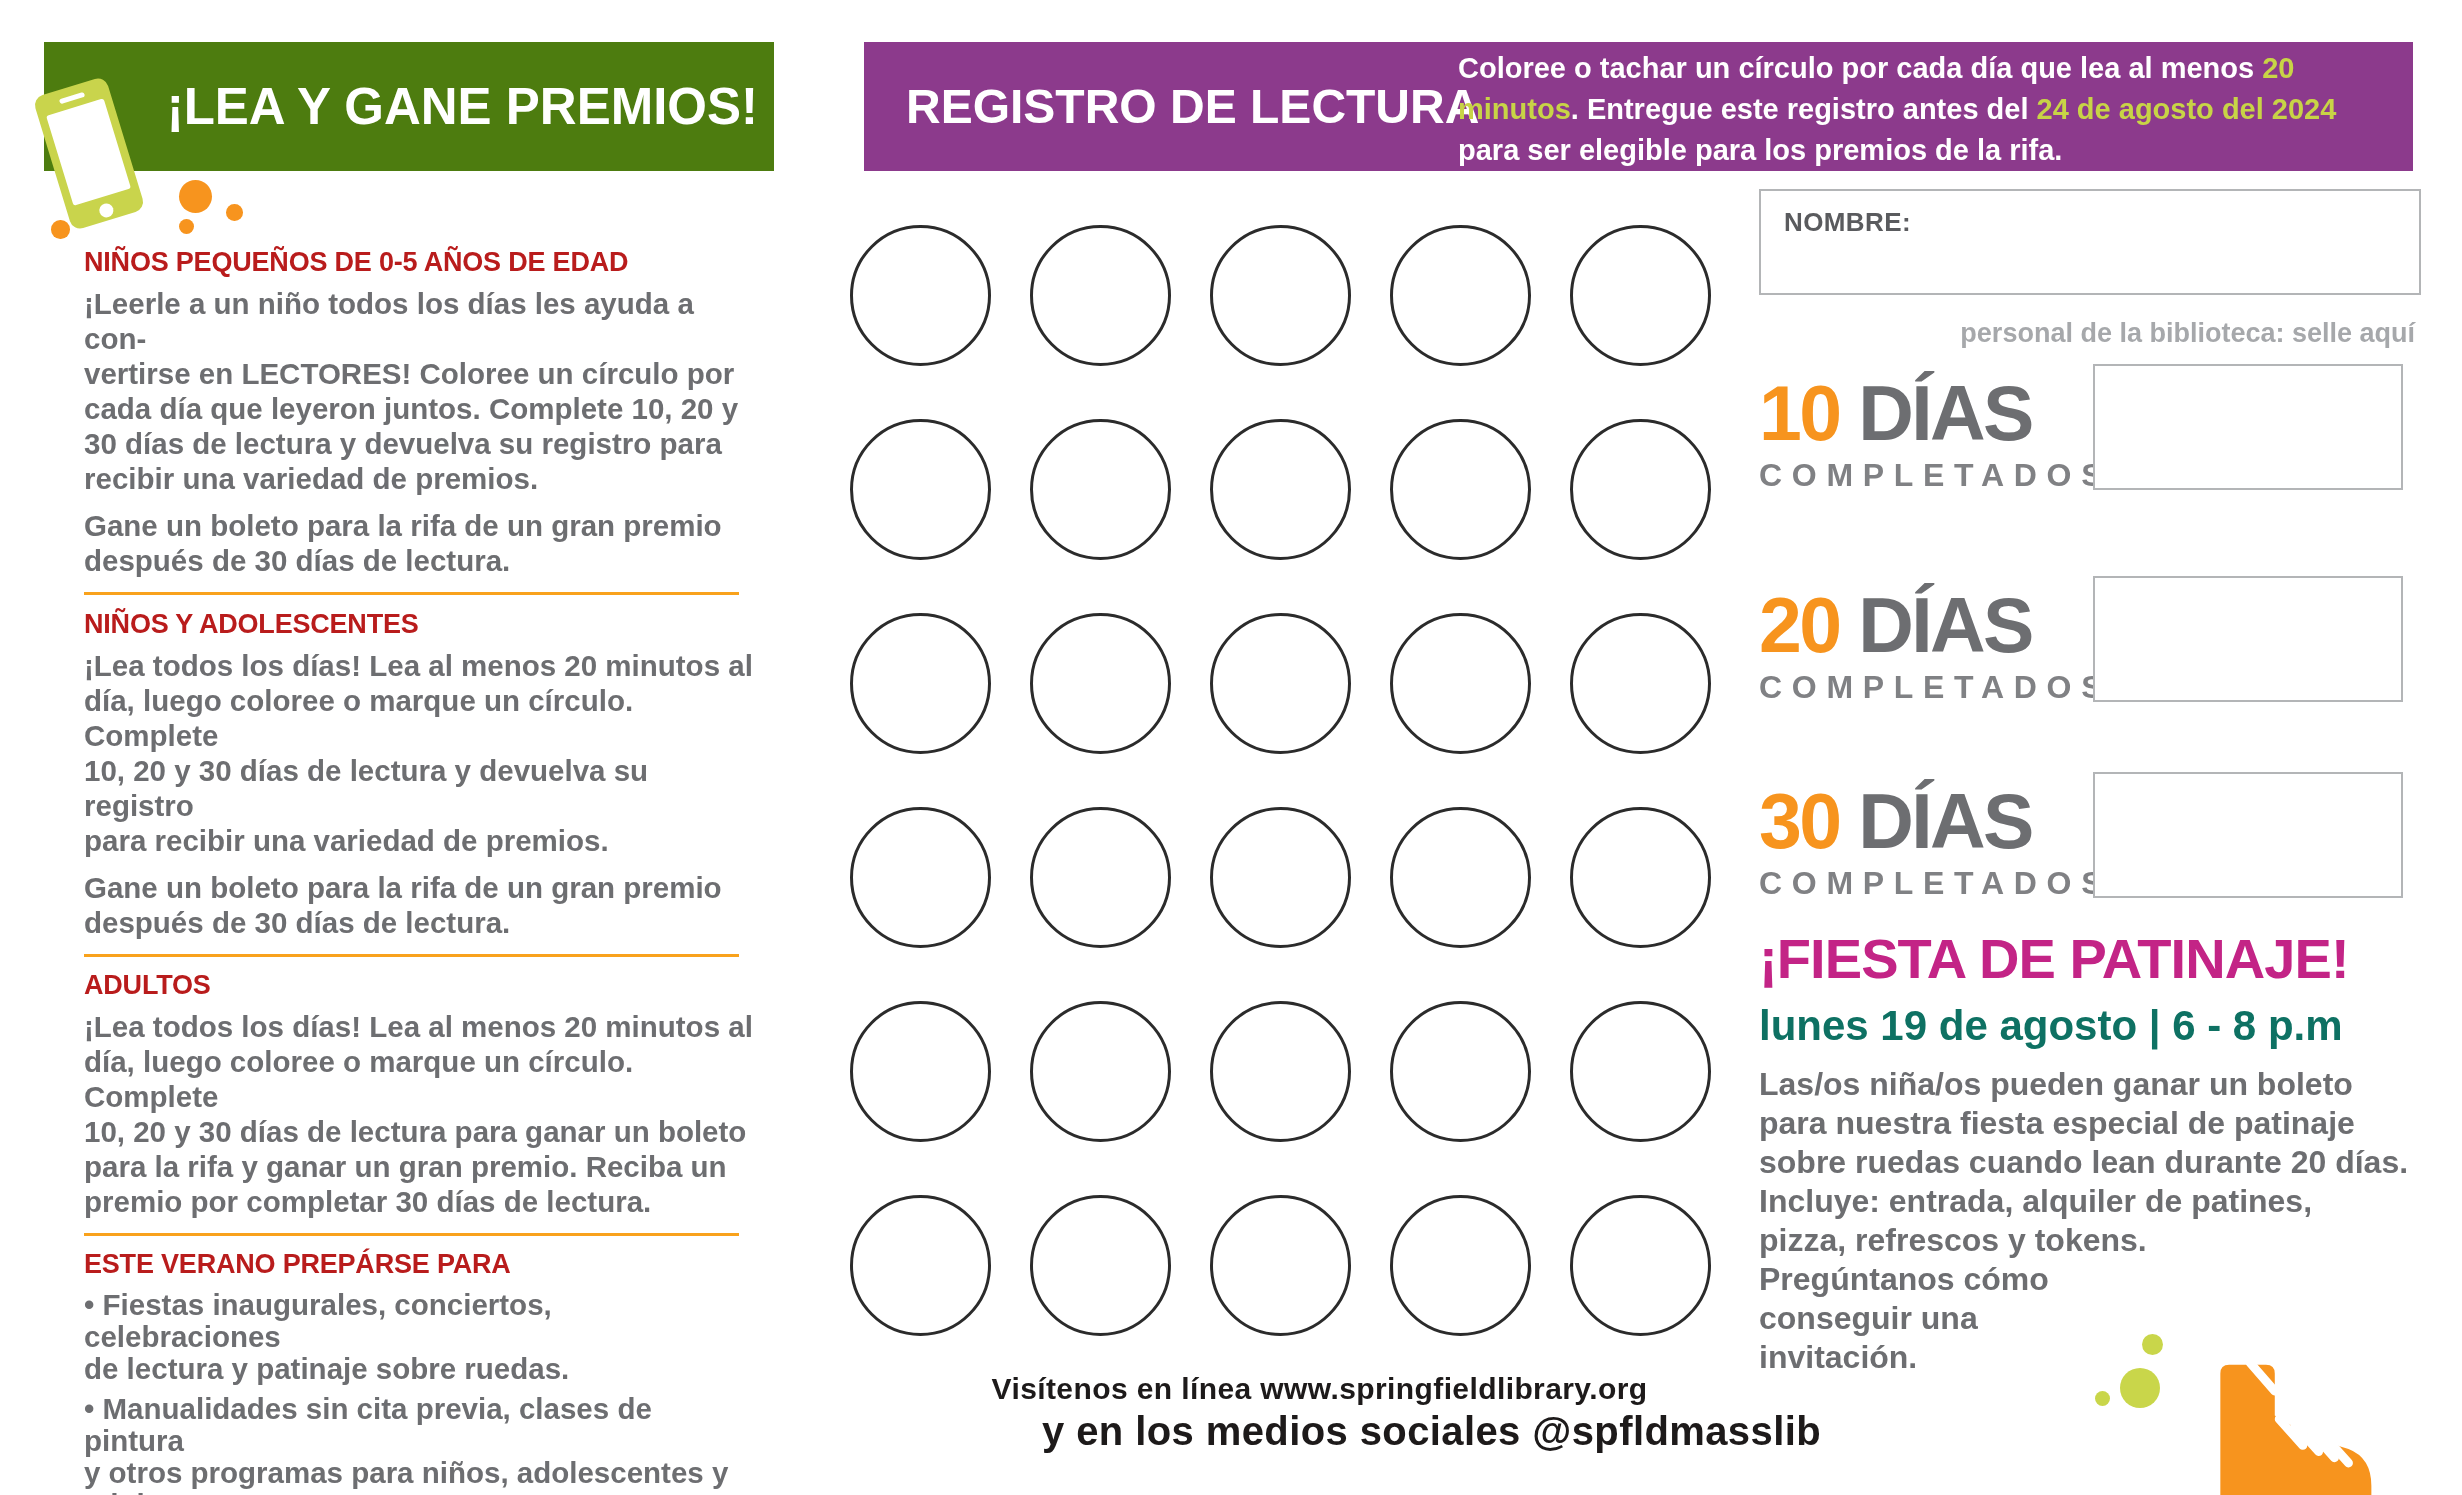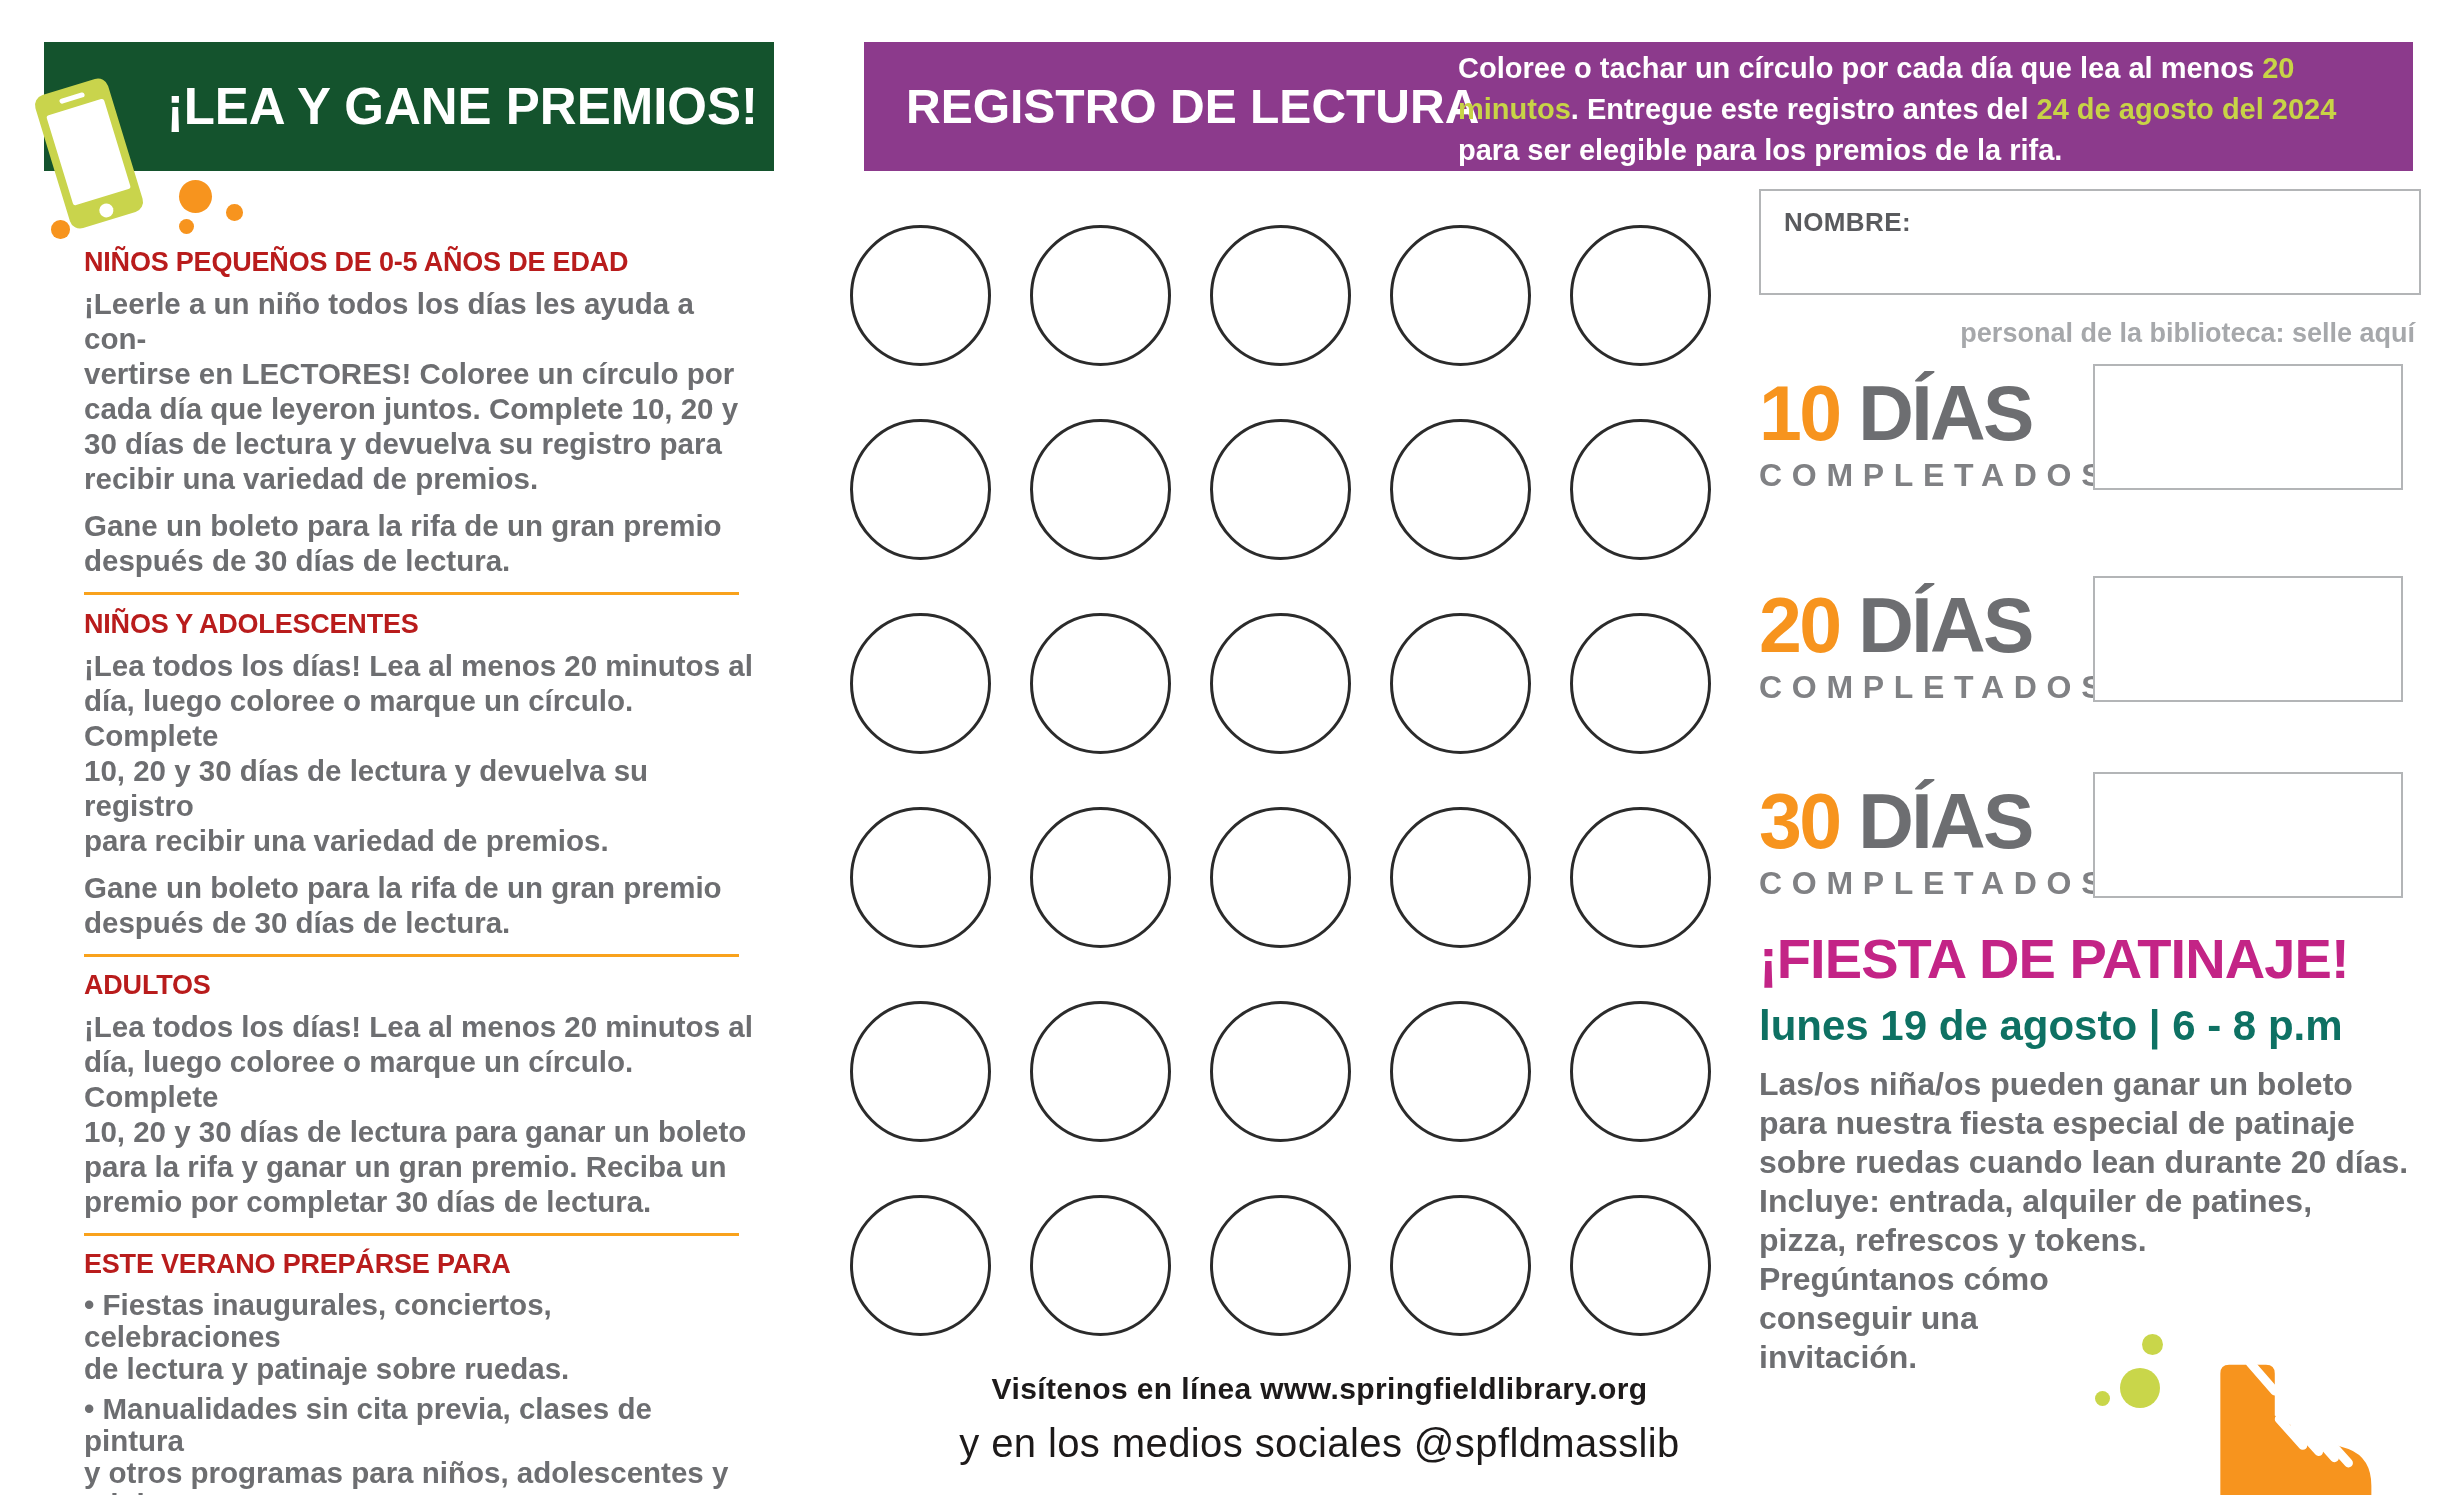--- a/index.html
+++ b/index.html
@@ -1,20 +1,20 @@
 <!DOCTYPE html>
 <html style="font-size:14px"><head>
 <meta charset="utf-8">
 <style>
   html,body{margin:0;padding:0;background:#ffffff;}
   body{font-family:"Liberation Sans", sans-serif; -webkit-font-smoothing:antialiased;}
   .page{position:relative;width:2462px;height:1495px;background:#fff;overflow:hidden;}
 
   
-  .teal-banner{position:absolute;left:44px;top:42px;width:730px;height:129px;background:#14532d;
+  .teal-banner{position:absolute;left:44px;top:42px;width:730px;height:129px;background:#4d7c0f;
     display:flex;align-items:center;justify-content:flex-end;padding-right:16px;box-sizing:border-box;}
   .teal-banner h1{margin:0;color:#ffffff;font-size:51px;font-weight:bold;letter-spacing:0px;white-space:nowrap;}
 
   
   .phone{position:absolute;left:51px;top:84px;width:76px;height:139px;background:#c9d44c;border-radius:10.6px;
     transform:rotate(-17deg);transform-origin:center center;}
   .phone .screen{position:absolute;left:8px;right:8px;top:21px;bottom:24px;background:#ffffff;border-radius:2.6px;}
   .phone .speaker{position:absolute;left:50%;top:8.8px;width:26px;height:5.3px;margin-left:-13px;background:#ffffff;border-radius:2.6px;}
   .phone .home{position:absolute;left:50%;bottom:3.5px;width:14px;height:14px;margin-left:-7px;background:#ffffff;border-radius:50%;}
 
@@ -39,21 +39,21 @@
   .purple-banner .instr .hl{color:#c8d446;}
 
   
   .grid{position:absolute;left:850px;top:225px;display:grid;
     grid-template-columns:repeat(5,141px);grid-auto-rows:141px;column-gap:39px;row-gap:53px;}
   .grid .circle{width:141px;height:141px;border:3.5px solid #2b2b2b;border-radius:50%;box-sizing:border-box;background:#fff;}
 
   
   .center-footer{position:absolute;left:818px;top:1372px;width:1003px;text-align:center;color:#1d1a1a;}
   .center-footer .l1{font-size:30px;font-weight:bold;letter-spacing:0.4px;}
-  .center-footer .l2{font-size:40px;font-weight:normal;letter-spacing:0.4px;margin-top:15px;}
+  .center-footer .l2{font-size:40px;font-weight:bold;letter-spacing:0.4px;margin-top:3px;text-align:right;}
 
   
   .nombre-box{position:absolute;left:1759px;top:189px;width:662px;height:106px;border:2.6px solid #b3b5b7;box-sizing:border-box;background:#fff;}
   .nombre-box .lbl{position:absolute;left:23px;top:16px;font-size:26px;font-weight:bold;color:#5a5b5e;letter-spacing:0.4px;}
   .stamp-hint{position:absolute;left:1759px;top:318px;width:656px;text-align:right;font-size:27px;font-weight:600;color:#a6a8ab;}
 
   .milestone{position:absolute;left:1759px;width:644px;height:132px;}
   .milestone .big{font-size:77px;font-weight:bold;letter-spacing:-2.6px;line-height:77px;white-space:nowrap;margin-top:10.6px;}
   .milestone .big .num{color:#f7941e;}
   .milestone .big .unit{color:#6d6e71;}

